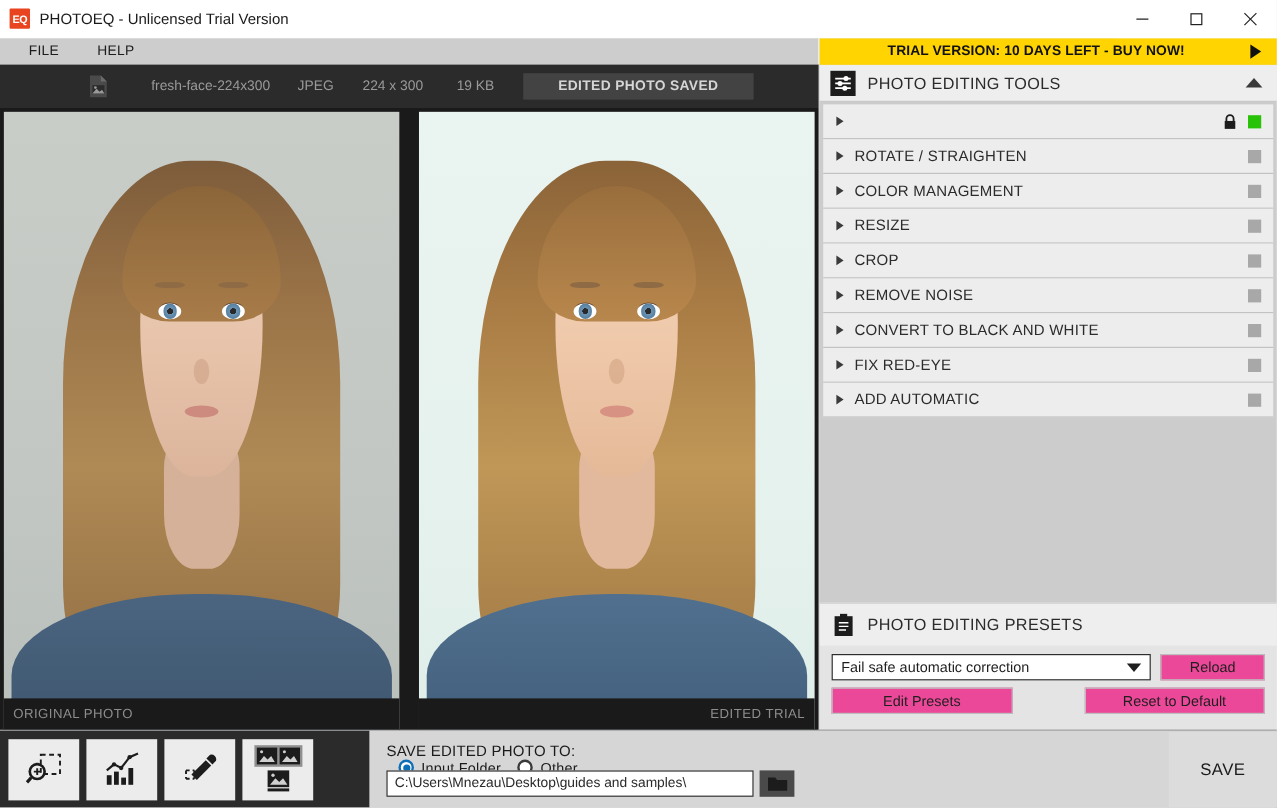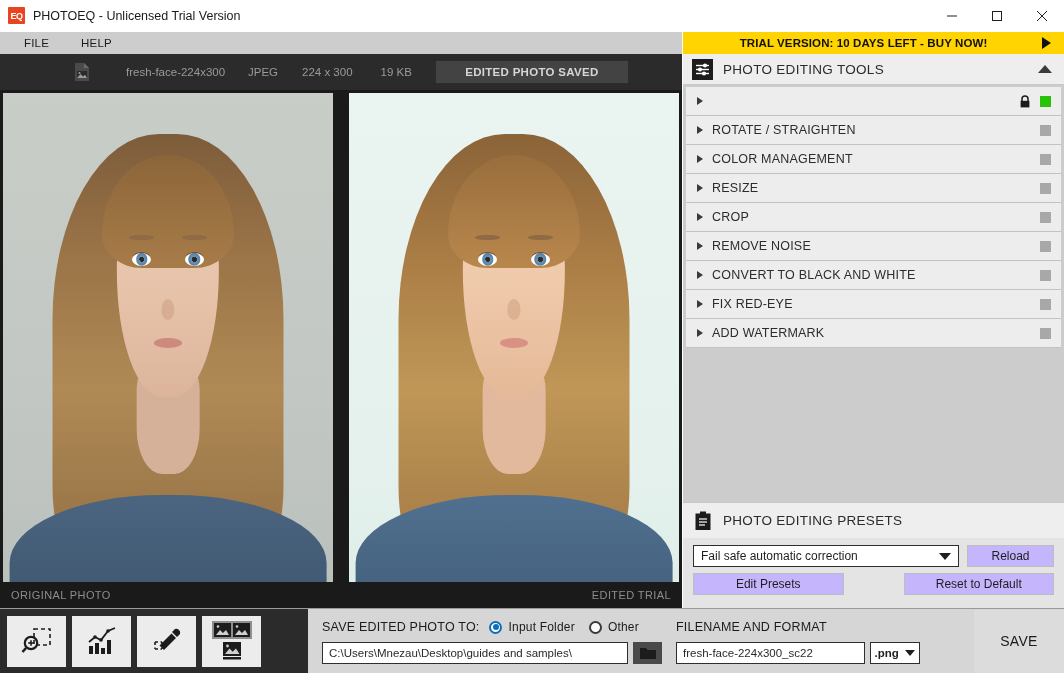--- a/index.html
+++ b/index.html
@@ -385,21 +385,21 @@
     font-size: 12px; color: #1f1f1f;
   }
   .preset-select .caret {
     margin-left: auto;
     width: 0; height: 0;
     border-top: 7px solid #1f1f1f;
     border-left: 6px solid transparent;
     border-right: 6px solid transparent;
   }
   .btn {
-    background: #c4b5fd;
+    background: #ec4899;
     border: 1px solid #bdbdbd;
     font-size: 12px; color: #1f1f1f;
     display: flex; align-items: center; justify-content: center;
     height: 22px;
   }
   .btn-reload { width: 87px; flex: 0 0 87px; }
   .btn-edit-presets { flex: 1; }
   .btn-reset { flex: 1; }
   .presets-row.two { gap: 60px; }
 
@@ -428,23 +428,23 @@
     display: flex;
     align-items: center;
     padding: 0 0 0 14px;
     background: #d6d6d6;
     position: relative;
   }
   .save-col { display: flex; flex-direction: column; gap: 6px; }
   .save-col.path { width: 340px; }
   .save-col.fname { width: 244px; margin-left: 14px; }
   .row-line {
-    display: flex; align-items: center;
+    display: flex; 
     font-size: 12.5px; color: #1b1b1b;
-    letter-spacing: 0.2px; height: 17px;
+    letter-spacing: 0.2px; height: 17px; flex-direction: column;
   }
   .radio-group { display: flex; align-items: center; gap: 6px; margin-left: 10px; }
   .radio {
     width: 13px; height: 13px;
     border-radius: 50%;
     border: 2px solid #0d6fb8;
     background: #ffffff;
     display: flex; align-items: center; justify-content: center;
     flex: 0 0 13px;
   }
@@ -688,21 +688,21 @@
         <div class="tool-row">
           <div class="tool-arrow"></div>
           <div class="tool-label">FIX RED-EYE</div>
           <div class="tool-right">
               <div class="status-sq"></div>
             </div>
         </div>
 
         <div class="tool-row">
           <div class="tool-arrow"></div>
-          <div class="tool-label">ADD WATERMARK</div>
+          <div class="tool-label">ADD AUTOMATIC</div>
           <div class="tool-right">
               <div class="status-sq"></div>
             </div>
         </div>
 
       </div>
 
       <div class="presets-head">
         <div class="presets-icon">
           <svg width="18" height="20" viewBox="0 0 18 20">
@@ -798,30 +798,18 @@
         <div class="inputs-row">
           <div class="txt-input path-input">C:\Users\Mnezau\Desktop\guides and samples\</div>
           <div class="folder-btn">
             <svg width="18" height="14" viewBox="0 0 18 14">
               <path d="M1 2 h6 l1.6 2 h8.4 v9 h-16 z" fill="#1c1c1c"></path>
             </svg>
           </div>
         </div>
       </div>
 
-      <div class="save-col fname">
-        <div class="row-line">
-          <span>FILENAME AND FORMAT</span>
-        </div>
-        <div class="inputs-row">
-          <div class="txt-input fname-input">fresh-face-224x300_sc22</div>
-          <div class="fmt-select">
-            <span>.png</span>
-            <span class="caret"></span>
-          </div>
-        </div>
-      </div>
 
       <div class="save-btn">SAVE</div>
     </div>
 
   </div>
 </div>
 
 </body></html>

